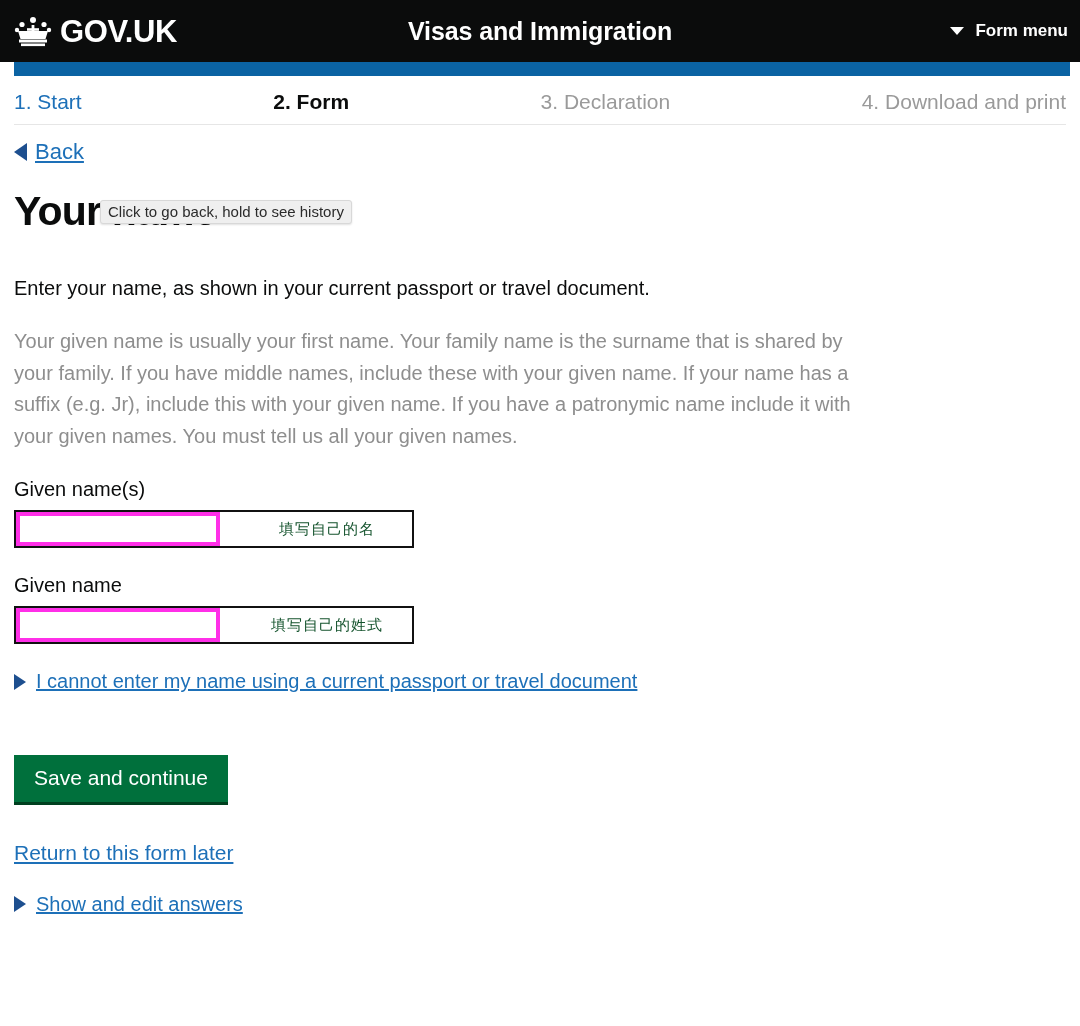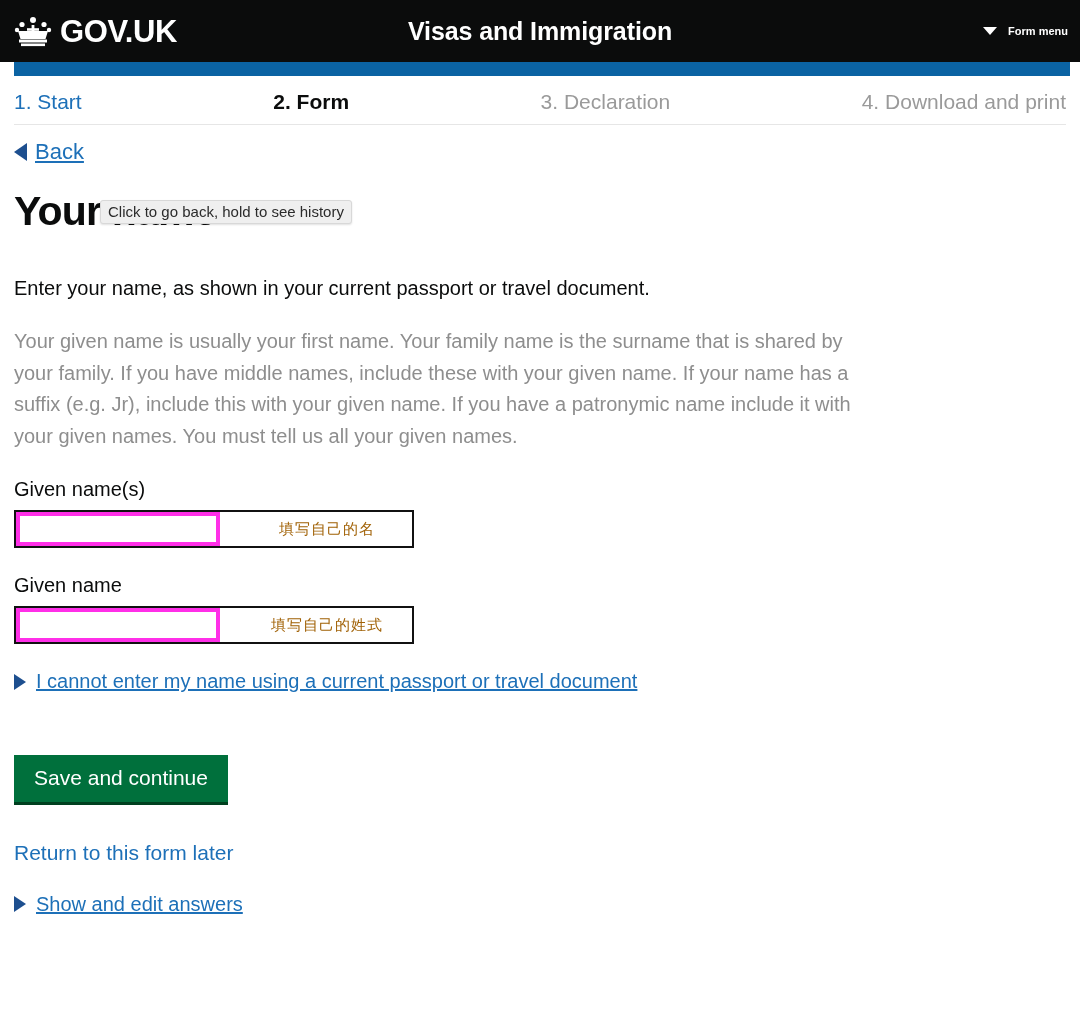--- a/index.html
+++ b/index.html
@@ -61,21 +61,21 @@
     pointer-events: none;
     color: #ffffff;
   }
   .form-menu {
     margin-left: auto;
     position: relative;
     z-index: 2;
     display: flex;
     align-items: center;
     gap: 11px;
-    font-size: 11px;
+    font-size: 17px;
     font-weight: 700;
     color: #ffffff;
     text-decoration: none;
     cursor: pointer;
     white-space: nowrap;
   }
   .caret-down {
     display: inline-block;
     width: 0; height: 0;
     border-left: 7px solid transparent;
@@ -213,21 +213,21 @@
     font-size: 17px;
     padding: 0 6px;
     color: #0b0c0c;
   }
   .cn-annotation {
     flex: 1 1 auto;
     display: flex;
     align-items: center;
     justify-content: center;
     font-size: 15px;
-    color: #a16207;
+    color: #14532d;
     font-family: "DejaVu Sans", sans-serif;
     letter-spacing: 1px;
     user-select: none;
     margin-left: 22px;
   }
 
   
   .details-row {
     display: flex;
     align-items: center;
@@ -261,20 +261,21 @@
     padding: 11px 20px 12px 20px;
     cursor: pointer;
     line-height: 1.1;
   }
 
   .return-link {
     display: inline-block;
     margin-top: 36px;
     color: #1d70b8;
     font-size: 21px;
+    text-decoration: underline;
     cursor: pointer;
   }
   .bottom-details { margin-top: 28px; }
 </style>
 </head>
 <body>
 
 <div class="gov-header">
   <a class="brand" href="#">
     <svg class="crown-icon" viewBox="0 0 38 32" aria-hidden="true">

